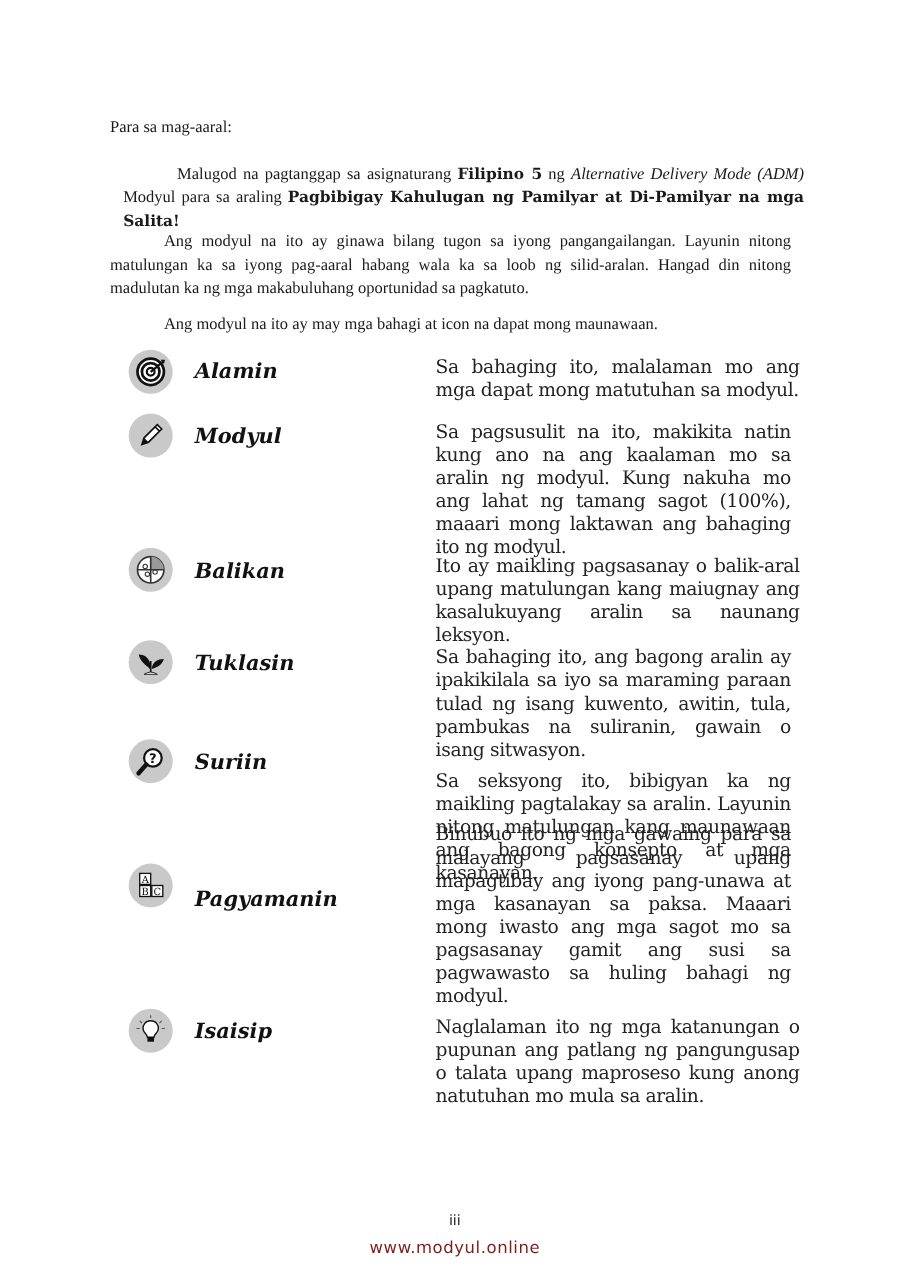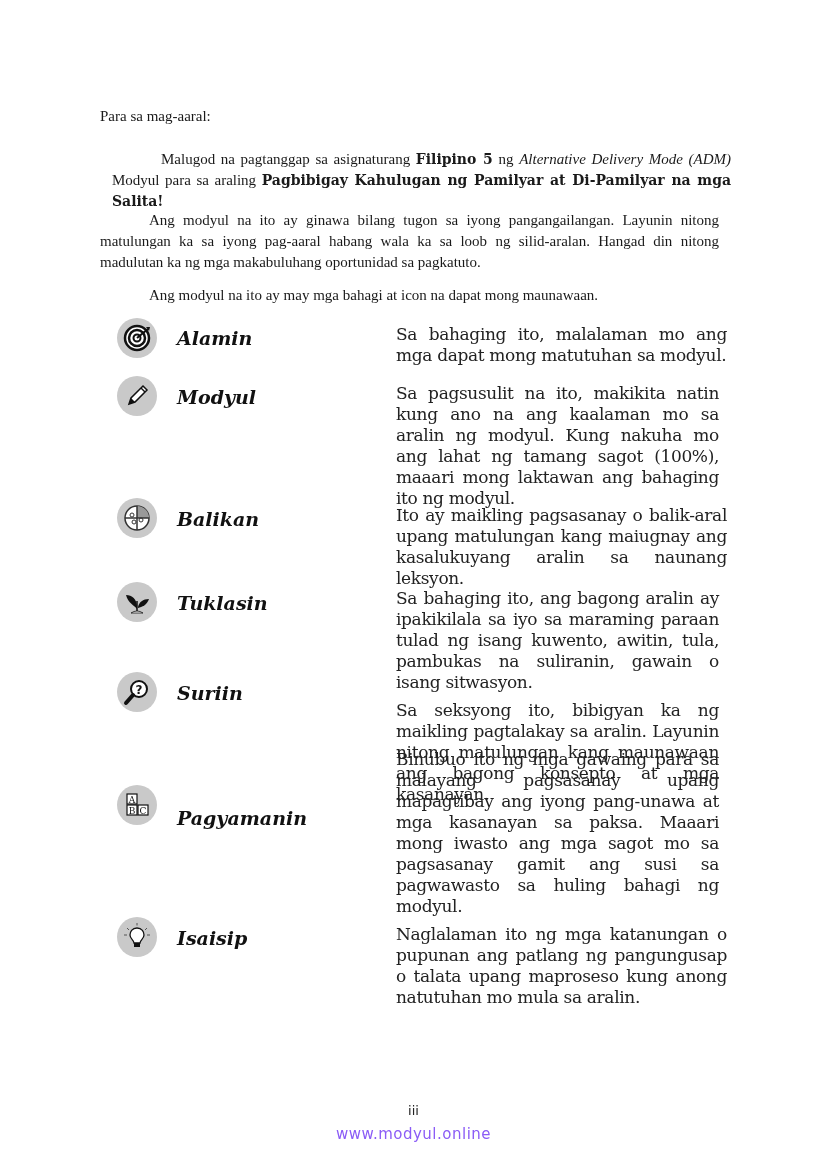--- a/index.html
+++ b/index.html
@@ -23,21 +23,21 @@
   .row-label { position: absolute; left: 177px; font-family: "DejaVu Serif", serif;
                font-weight: bold; font-style: italic; font-size: 19px; color: #111; }
   .row-desc { position: absolute; left: 396px; width: 331px; font-size: 17px; line-height: 21px;
               text-align: justify; font-family: "DejaVu Serif", serif; color: #222;
               letter-spacing: -0.35px; }
   .row-desc.narrow { width: 323px; }
 
   .page-num { position: absolute; top: 1103px; left: 0; width: 827px; text-align: center;
               font-family: "DejaVu Sans", sans-serif; font-size: 13px; color: #222; }
   .watermark { position: absolute; top: 1125px; left: 0; width: 827px; text-align: center;
-               font-family: "DejaVu Sans", sans-serif; font-size: 15px; color: #8b5cf6; letter-spacing: 0.5px; }
+               font-family: "DejaVu Sans", sans-serif; font-size: 15px; color: #7f1d1d; letter-spacing: 0.5px; }
 </style>
 </head>
 <body>
 
 <div class="page">
   <div class="greeting">Para sa mag-aaral:</div>
 
   <p class="para p1" style="margin:12px"><span>Malugod na pagtanggap sa asignaturang </span><b class="bold">Filipino 5</b><span> ng </span><i class="it">Alternative Delivery Mode (ADM)</i><span> Modyul para sa araling </span><b class="bold">Pagbibigay Kahulugan ng Pamilyar at Di-Pamilyar na mga Salita!</b></p>
 
   <p class="para p2" style="margin:0">Ang modyul na ito ay ginawa bilang tugon sa iyong pangangailangan. Layunin nitong matulungan ka sa iyong pag-aaral habang wala ka sa loob ng silid-aralan. Hangad din nitong madulutan ka ng mga makabuluhang oportunidad sa pagkatuto.</p>

